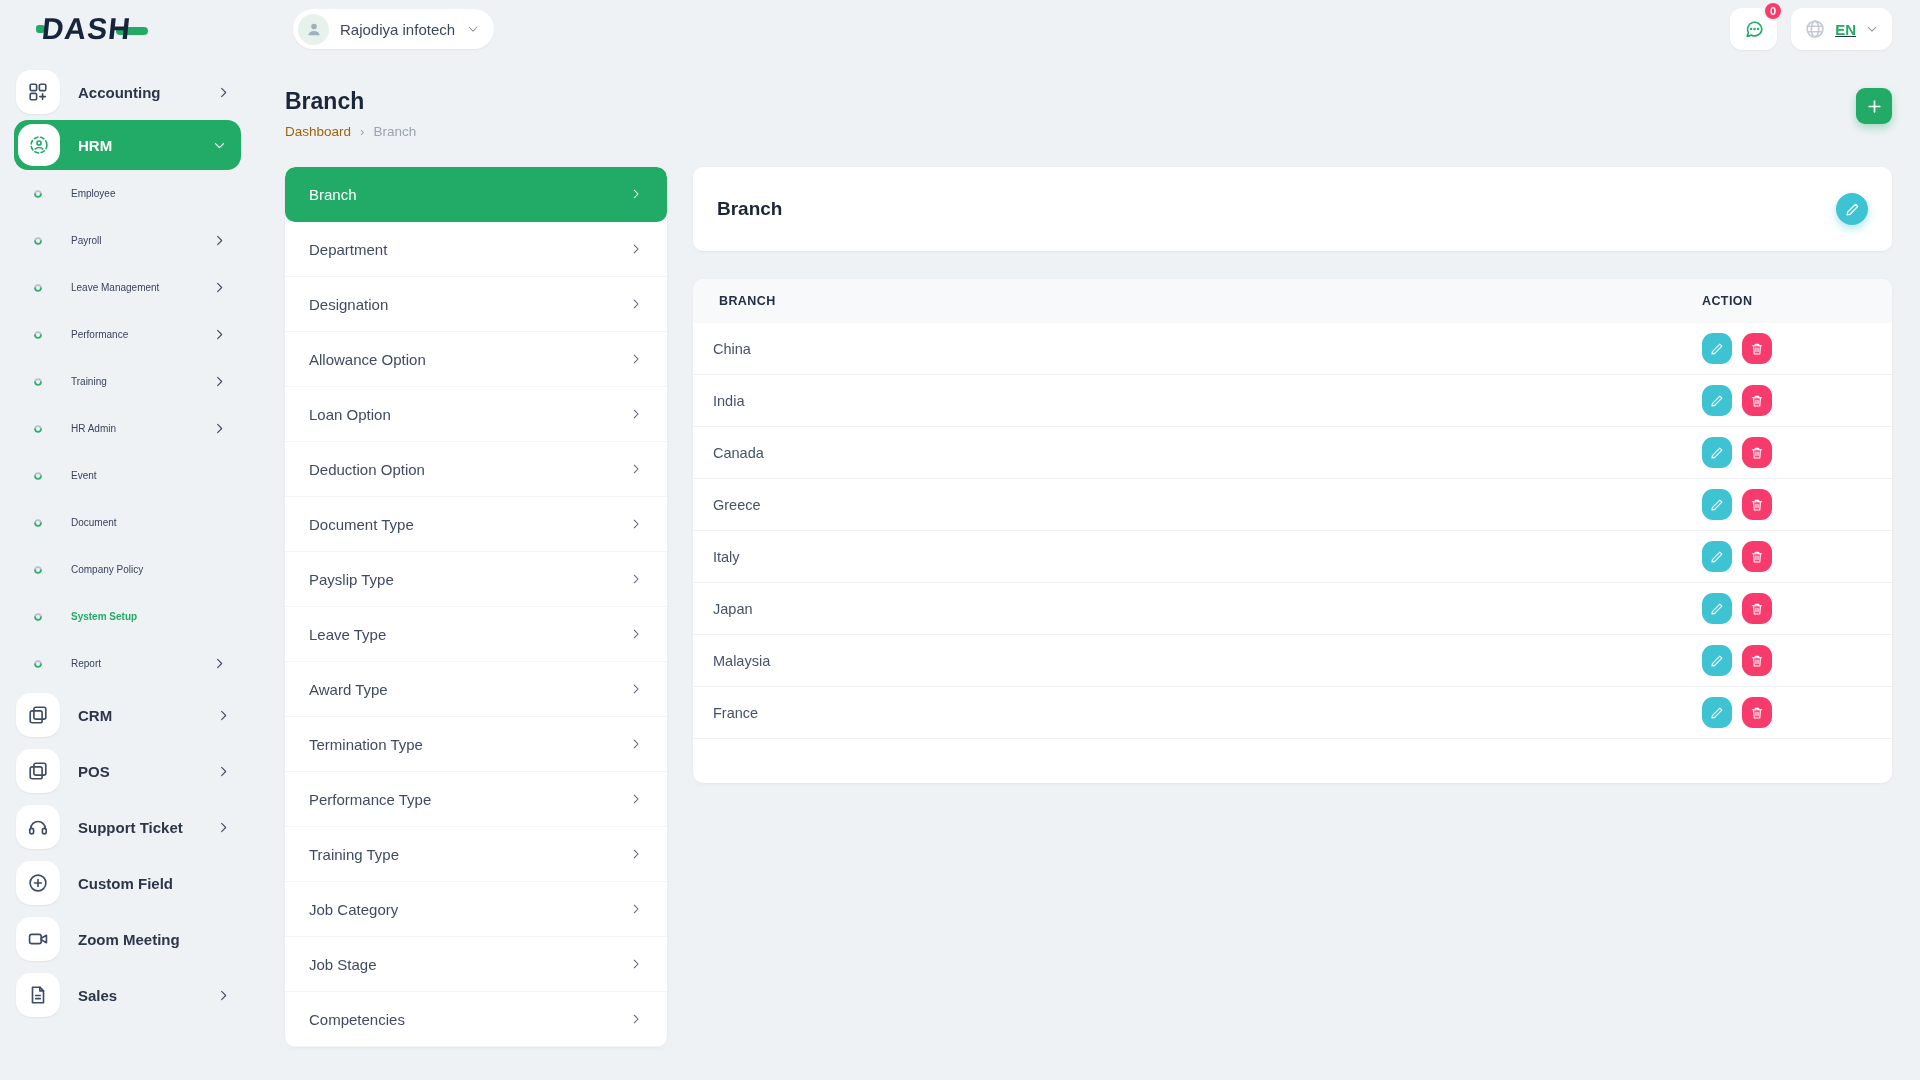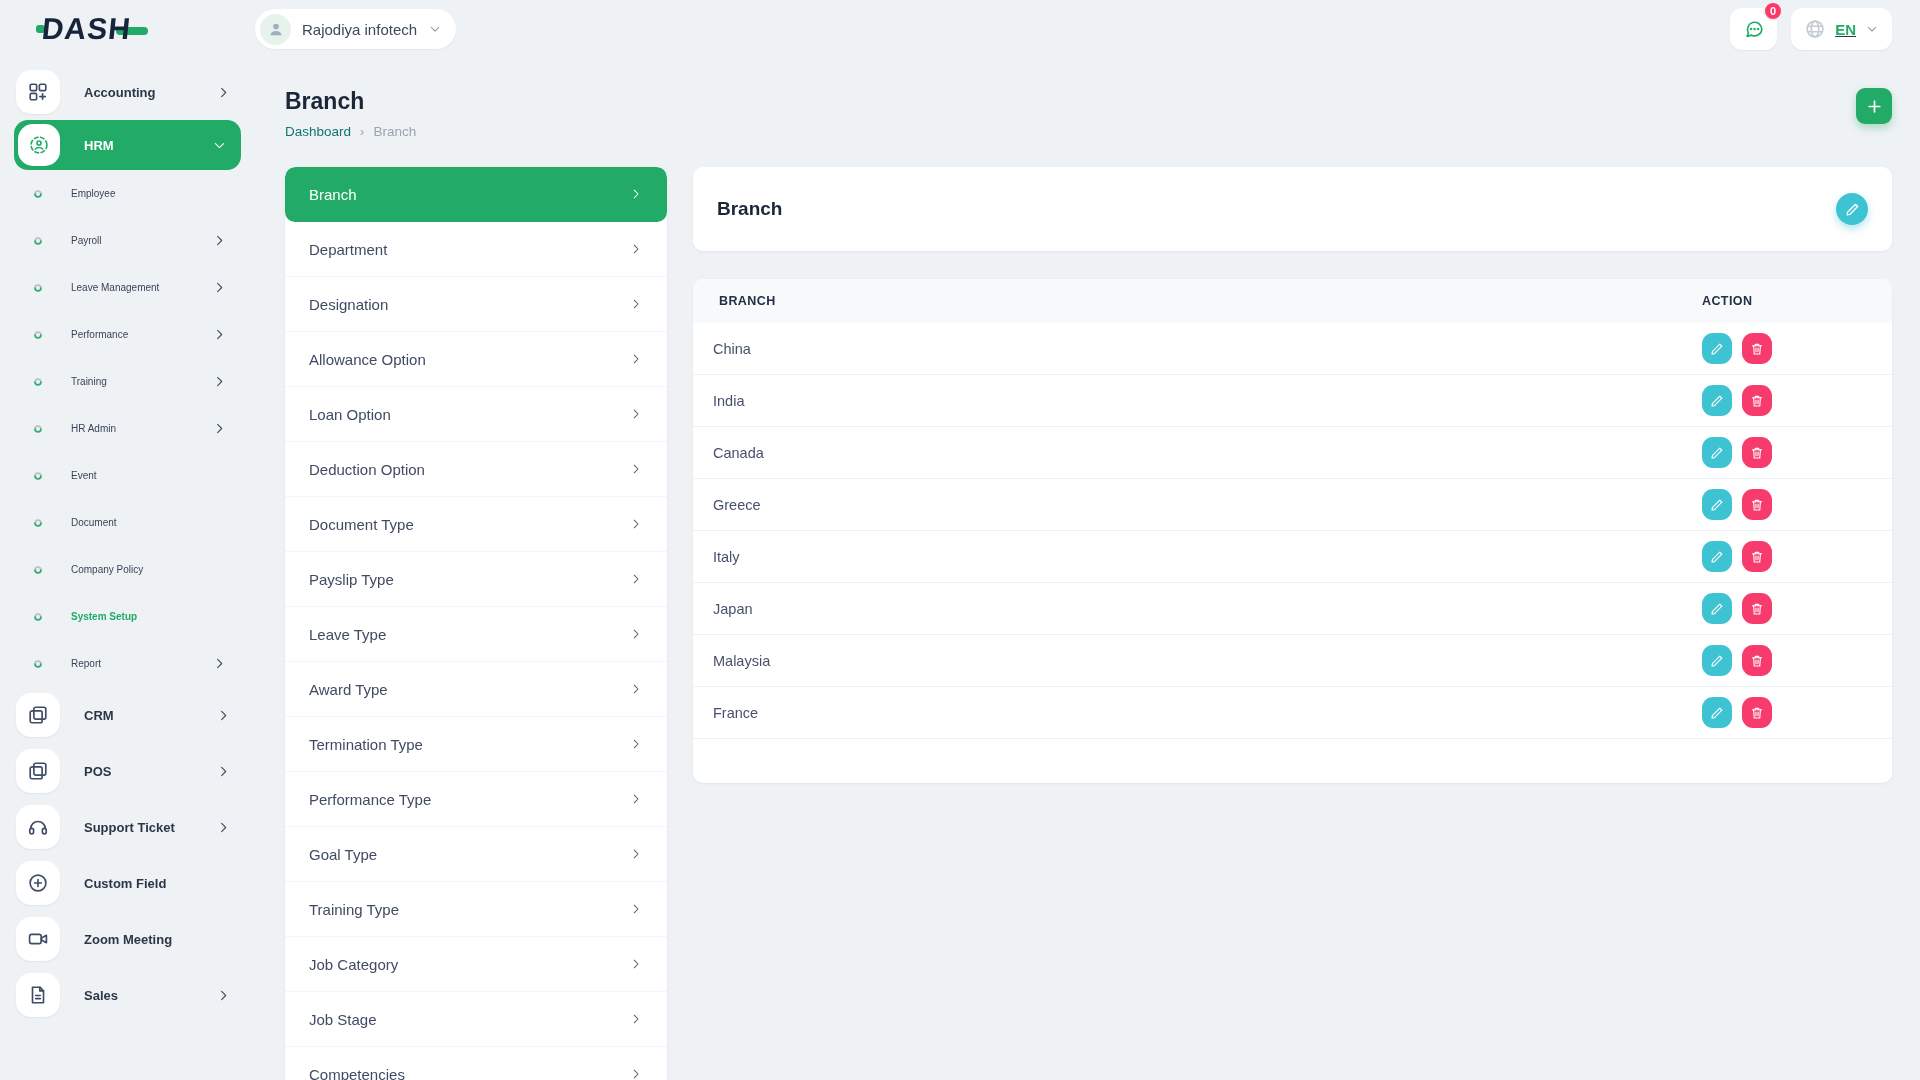--- a/index.html
+++ b/index.html
@@ -13,21 +13,21 @@
   .ic svg, .chev svg { width:100%; height:100%; }
 
   
   .topbar { display:flex; align-items:center; height:58px; padding:0 28px 0 0; }
   .logo-wrap { width:255px; padding-left:42px; flex:none; }
   .logo { position:relative; display:inline-flex; align-items:center; cursor:pointer; }
   .logo-dot { position:absolute; left:-6px; top:13px; width:9px; height:8px; border-radius:3px; background:var(--green,#22ab67); }
   .logo-text { font-size:30px; font-weight:800; letter-spacing:1px; color:#16243c; transform:skewX(-6deg); }
   .logo-dash { width:32px; height:8px; border-radius:4px; background:var(--green,#22ab67); margin-left:-15px; margin-top:3px; }
 
-  .company-pill { display:flex; align-items:center; gap:11px; background:#fff;
+  .company-pill { margin-left:38px; display:flex; align-items:center; gap:11px; background:#fff;
     border-radius:20px; height:40px; padding:0 14px 0 5px; box-shadow:0 1px 2px rgba(25,39,62,.06); cursor:pointer; }
   .avatar { width:31px; height:31px; border-radius:50%; background:#e7f2ec; border:1px solid #d9ead f; display:flex; align-items:center; justify-content:center; overflow:hidden; }
   .avatar svg { width:20px; height:20px; }
   .company-name { font-size:15px; color:#3c485e; }
   .pill-chevron { width:14px; height:14px; color:#8a93a2; }
 
   .topbar-right { margin-left:auto; display:flex; align-items:center; gap:14px; }
   .icon-btn { position:relative; width:47px; height:42px; background:#fff; border-radius:12px;
     display:flex; align-items:center; justify-content:center; box-shadow:0 1px 2px rgba(25,39,62,.06);
     color:var(--green,#22ab67); cursor:pointer; }
@@ -46,38 +46,38 @@
   
   .sidebar { width:255px; flex:none; padding-top:6px; }
   .side-item { display:flex; align-items:center; cursor:pointer; }
   .side-item .spacer { flex:1; }
   .side-item .chev { width:15px; height:15px; color:#3f4c66; }
 
   .side-item.module { height:56px; padding:0 24px 0 16px; }
   .side-item.module .ic { width:44px; height:44px; background:#fff; border-radius:15px; color:#3f4c66;
     display:flex; align-items:center; justify-content:center; box-shadow:0 1px 2px rgba(25,39,62,.07); flex:none; }
   .side-item.module .ic svg { width:22px; height:22px; }
-  .side-item.module .label { margin-left:24px; font-size:13px; font-weight:700; color:#2b3648; }
+  .side-item.module .label { margin-left:18px; font-size:15px; font-weight:700; color:#2b3648; }
 
   .side-item.module.active { background:var(--green,#22ab67); border-radius:14px; margin:0 14px; height:50px; padding:0 14px 0 4px; }
   .side-item.module.active .ic { width:42px; height:42px; color:var(--green,#22ab67); box-shadow:none; }
   .side-item.module.active .label,
   .side-item.module.active .chev { color:#fff; }
 
   .side-item.sub { height:47px; padding:0 28px 0 31px; }
   .side-item.sub .ic { width:14px; height:14px; flex:none; }
   .side-item.sub .label { margin-left:26px; font-size:10px; color:#39445a; }
   .side-item.sub.highlight .label { color:var(--green,#22ab67); font-weight:700; }
 
   
   .main { flex:1; padding:30px 28px 0 30px; }
   .page-head { display:flex; justify-content:space-between; align-items:flex-start; }
   .page-title { font-size:23px; font-weight:700; color:#1b2638; }
   .breadcrumb { display:flex; align-items:center; gap:9px; margin-top:9px; font-size:13.5px; }
-  .crumb-link { color:#0f766e; cursor:pointer; }
+  .crumb-link { color:#a16207; cursor:pointer; }
   .crumb-sep { color:#9aa3b1; font-size:13px; }
   .crumb-current { color:#9aa3b1; }
   .add-btn { width:36px; height:36px; border:none; border-radius:9px; background:var(--green,#22ab67); color:#fff;
     display:flex; align-items:center; justify-content:center; cursor:pointer; box-shadow:0 4px 8px rgba(34,171,103,.35); }
   .add-btn .ic { width:17px; height:17px; }
 
   .content { display:flex; gap:26px; margin-top:28px; align-items:flex-start; }
 
   .setup-card { width:382px; flex:none; background:#fff; border-radius:10px; overflow:hidden;
     box-shadow:0 1px 3px rgba(25,39,62,.06); }
@@ -549,28 +549,20 @@
           </div>
           <div class="setup-item">
             <span class="label">Performance Type</span>
             <span class="chev">
               <svg viewBox="0 0 24 24" fill="none" stroke="currentColor" stroke-width="1.8" stroke-linecap="round" stroke-linejoin="round">
                 <path d="M9 5.5l6.5 6.5L9 18.5"></path>
               </svg>
             </span>
           </div>
           <div class="setup-item">
-            <span class="label">Goal Type</span>
-            <span class="chev">
-              <svg viewBox="0 0 24 24" fill="none" stroke="currentColor" stroke-width="1.8" stroke-linecap="round" stroke-linejoin="round">
-                <path d="M9 5.5l6.5 6.5L9 18.5"></path>
-              </svg>
-            </span>
-          </div>
-          <div class="setup-item">
             <span class="label">Training Type</span>
             <span class="chev">
               <svg viewBox="0 0 24 24" fill="none" stroke="currentColor" stroke-width="1.8" stroke-linecap="round" stroke-linejoin="round">
                 <path d="M9 5.5l6.5 6.5L9 18.5"></path>
               </svg>
             </span>
           </div>
           <div class="setup-item">
             <span class="label">Job Category</span>
             <span class="chev">

